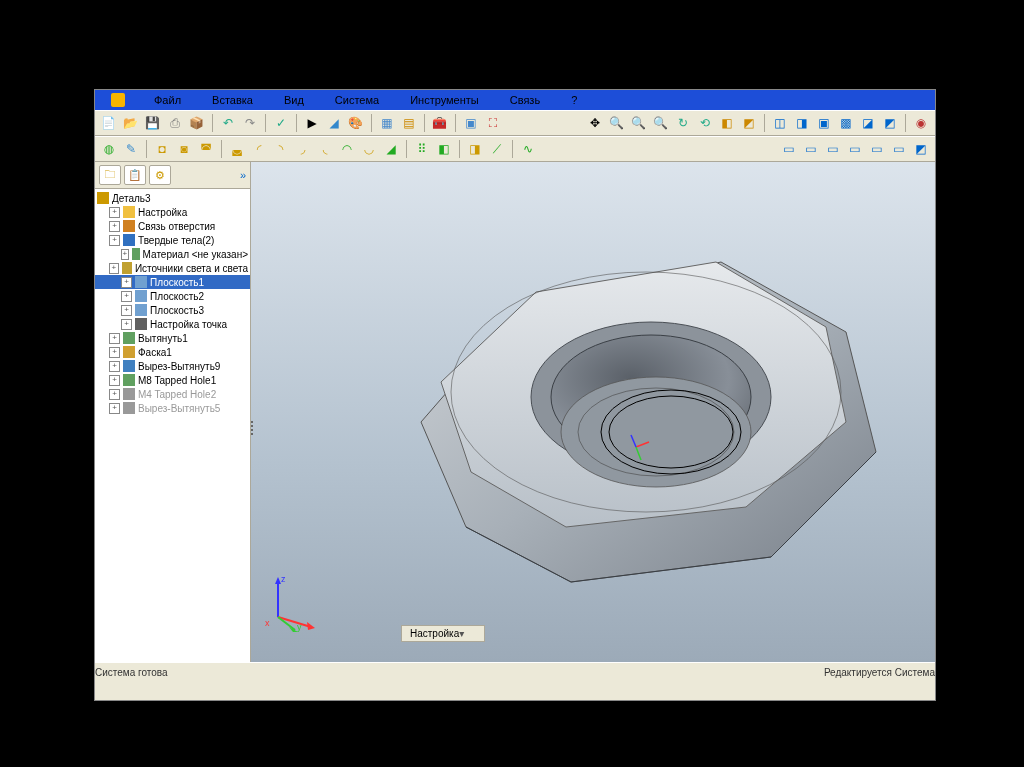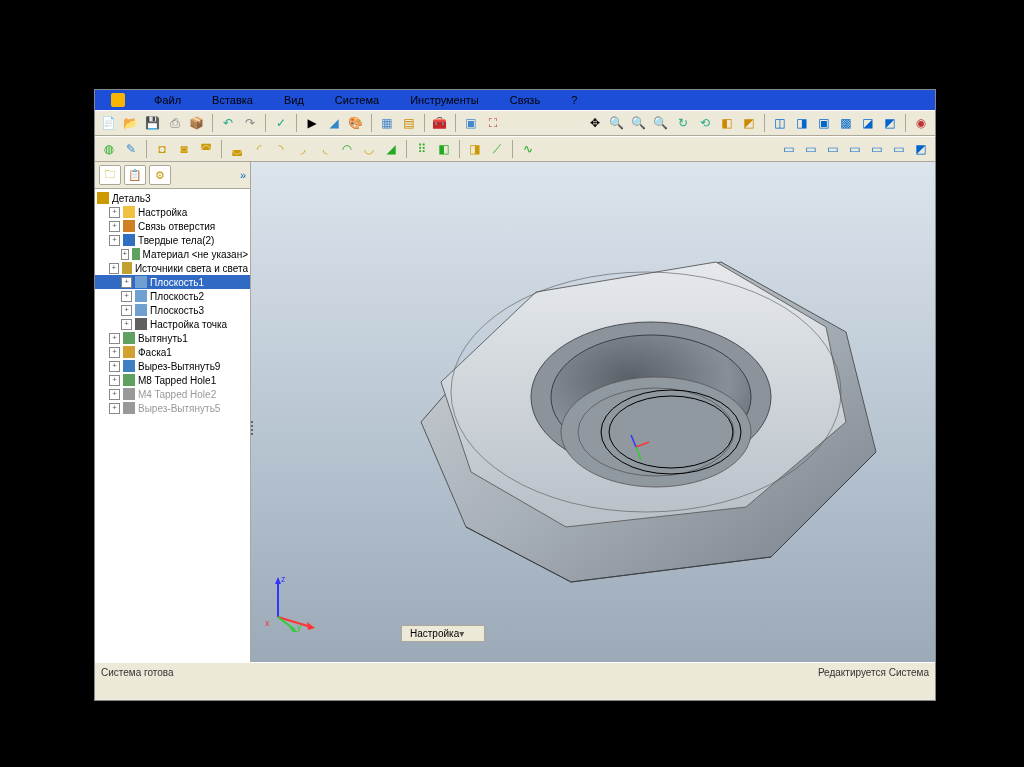--- a/index.html
+++ b/index.html
@@ -27,21 +27,21 @@
   .tree-item.disabled { color:#999;}
   .ind1 { padding-left:14px;} .ind2 { padding-left:26px;}
   .viewport { flex:1; position:relative; background:linear-gradient(180deg,#dce4ec 0%,#b4c2cf 60%,#9caab8 100%); overflow:hidden;}
   .resize-handle { position:absolute; left:155px; top:110px; bottom:44px; width:4px; display:flex; flex-direction:column; justify-content:center; align-items:center; gap:2px; z-index:3;}
   .resize-handle div { width:2px; height:2px; background:#666;}
   
   .nut { position:absolute; left:120px; top:60px; width:540px; height:400px; }
   .nut svg { width:100%; height:100%; }
   .triad { position:absolute; left:12px; bottom:30px; width:60px; height:60px;}
   .bottom-btn { position:absolute; bottom:20px; left:150px; background:#ece9d8; border:1px solid #aca899; padding:2px 20px 2px 8px; font-size:10px;margin-top:20px;}
-  .status { height:18px; background:#ece9d8; border-top:1px solid #fff; display:flex; align-items:center; font-size:10px; color:#333; padding:0 6px; justify-content:space-between;}
+  .status { height:18px; background:#ece9d8; border-top:1px solid #fff; display:flex; align-items:center; font-size:10px; color:#333; padding:0 0; justify-content:space-between;}
   .toolbar3 { height:24px; background:#ece9d8; border-top:1px solid #fff; border-bottom:1px solid #aca899; display:flex; align-items:center; padding:0 4px; gap:2px;}
   .origin-marker { position:absolute; left:370px; top:270px; width:30px; height:30px;}
 </style>
 </head>
 <body>
 
 <div class="slide">
 
   <div class="cad-window">
 

